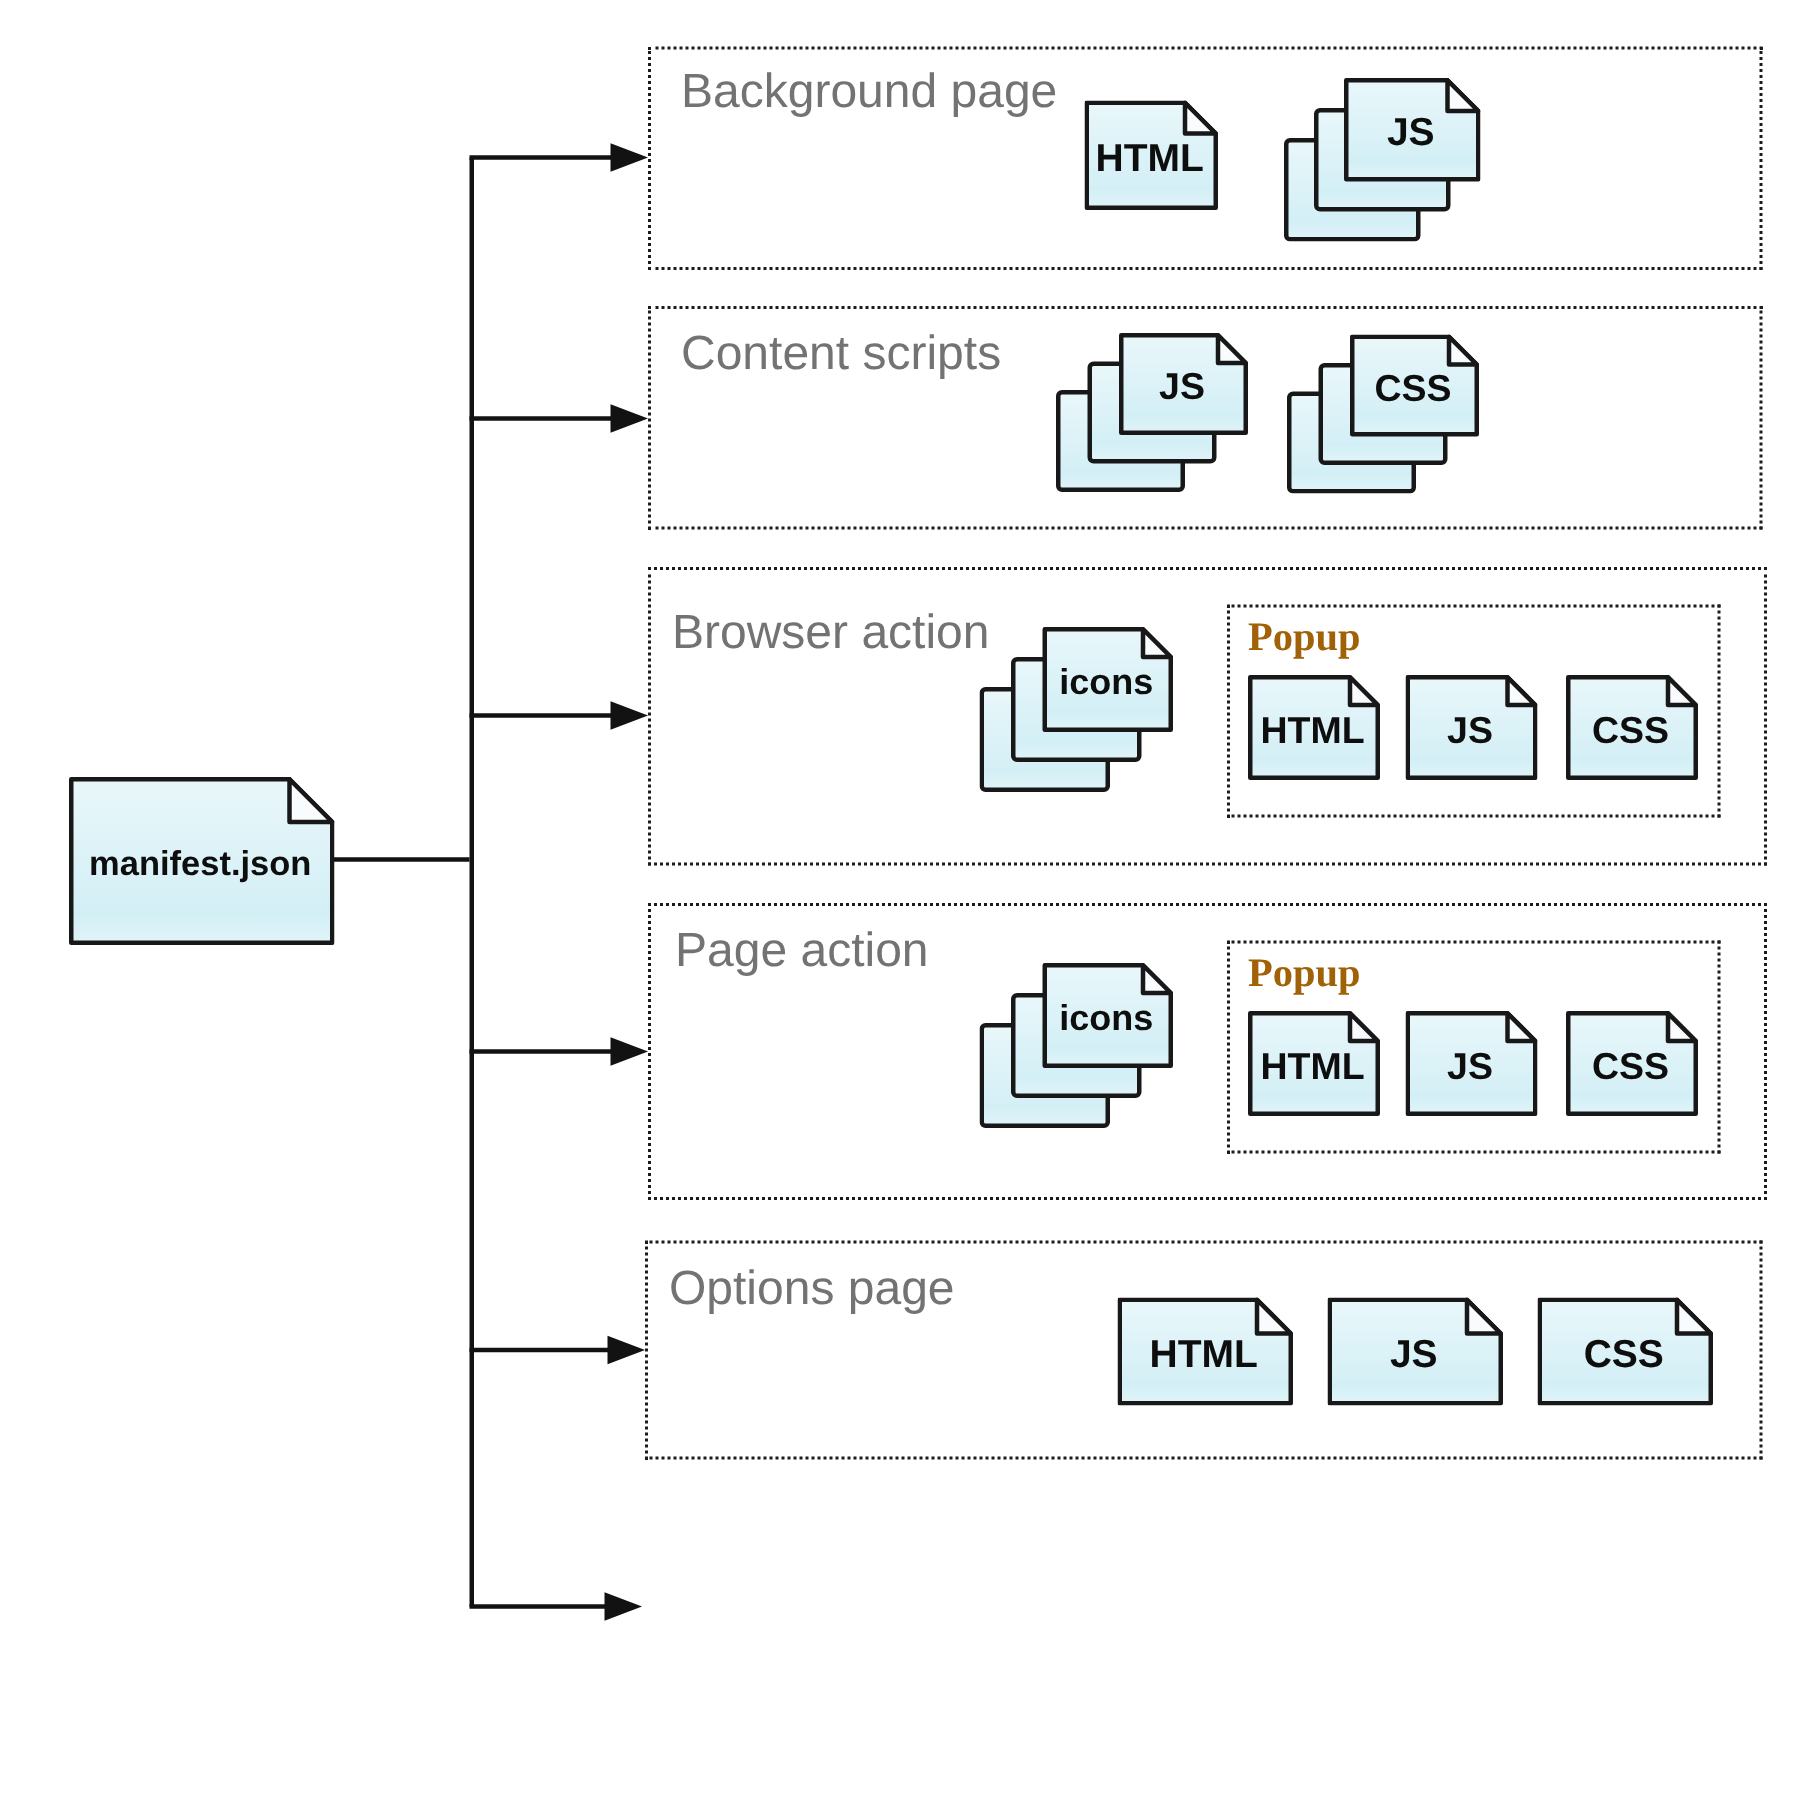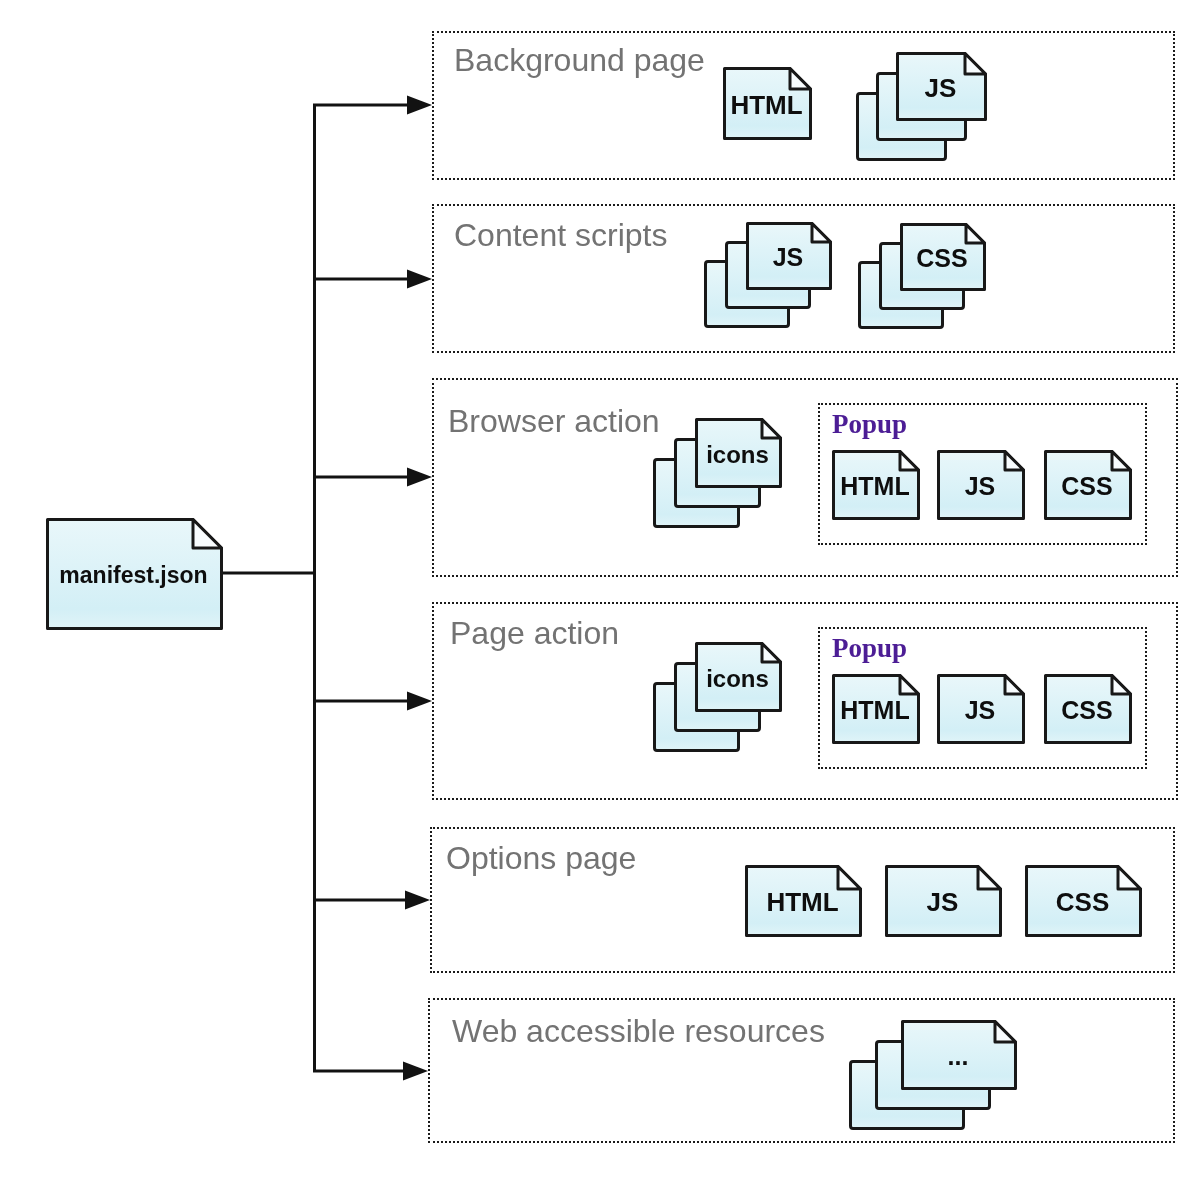--- a/index.html
+++ b/index.html
@@ -15,21 +15,21 @@
     box-sizing:border-box;
   }
   .section-label{
     position:absolute;font-size:32px;color:#737373;white-space:nowrap;line-height:1.1;
   }
   .popup{
     position:absolute;border:2.5px dotted #1b1b1b;background:#ffffff;box-sizing:border-box;
   }
   .popup-label{
     position:absolute;font-family:"Liberation Serif",serif;font-weight:bold;
-    font-size:27px;color:#4c1d95;white-space:nowrap;
+    font-size:27px;color:#a16207;white-space:nowrap;
   }
   .doc,.stack{position:absolute;display:block;line-height:0;}
   svg text{font-family:"Liberation Sans",sans-serif;}
   .defs-holder{position:absolute;width:0;height:0;overflow:hidden;}
 </style>
 </head>
 <body>
 
 <div class="canvas">
 
@@ -206,30 +206,14 @@
           <path d="M93 1.5 L93 24 L115.5 24 Z" fill="#f8fcfe" stroke="#181818" stroke-width="3" stroke-linejoin="round"></path>
           <text x="57.5" y="46.36" text-anchor="middle" font-size="26" font-weight="700" fill="#0e0e0e">JS</text>
         </svg></span>
     <span class="doc" style="left:593px;top:36px;"><svg width="117" height="72" viewBox="0 0 117 72">
           <path d="M1.5 1.5 L93 1.5 L115.5 24 L115.5 70.5 L1.5 70.5 Z" fill="url(#docGrad)" stroke="#181818" stroke-width="3" stroke-linejoin="round"></path>
           <path d="M93 1.5 L93 24 L115.5 24 Z" fill="#f8fcfe" stroke="#181818" stroke-width="3" stroke-linejoin="round"></path>
           <text x="57.5" y="46.36" text-anchor="middle" font-size="26" font-weight="700" fill="#0e0e0e">CSS</text>
         </svg></span>
   </div>
 
-  <div class="section" style="left:428px;top:998px;width:747px;height:145px;">
-    <span class="section-label" style="left:22px;top:14px;">Web accessible resources</span>
-    <span class="stack" style="left: 419px; top: 20px; width: 168px; height: 110px;"><svg width="168" height="110" viewBox="0 0 168 110">
-          <g transform="translate(0,40)">
-            <rect x="1.5" y="1.5" width="113" height="67" rx="2.5" fill="url(#docGrad)" stroke="#181818" stroke-width="3"></rect>
-          </g>
-          <g transform="translate(26,20)">
-            <rect x="1.5" y="1.5" width="113" height="67" rx="2.5" fill="url(#docGrad)" stroke="#181818" stroke-width="3"></rect>
-          </g>
-          <g transform="translate(52,0)">
-            <path d="M1.5 1.5 L94 1.5 L114.5 22 L114.5 68.5 L1.5 68.5 Z" fill="url(#docGrad)" stroke="#181818" stroke-width="3" stroke-linejoin="round"></path>
-            <path d="M94 1.5 L94 22 L114.5 22 Z" fill="#f8fcfe" stroke="#181818" stroke-width="3" stroke-linejoin="round"></path>
-            <text x="57" y="45" text-anchor="middle" font-size="25" font-weight="700" fill="#0e0e0e">...</text>
-          </g>
-        </svg></span>
-  </div>
 
 </div>
 
 </body></html>

